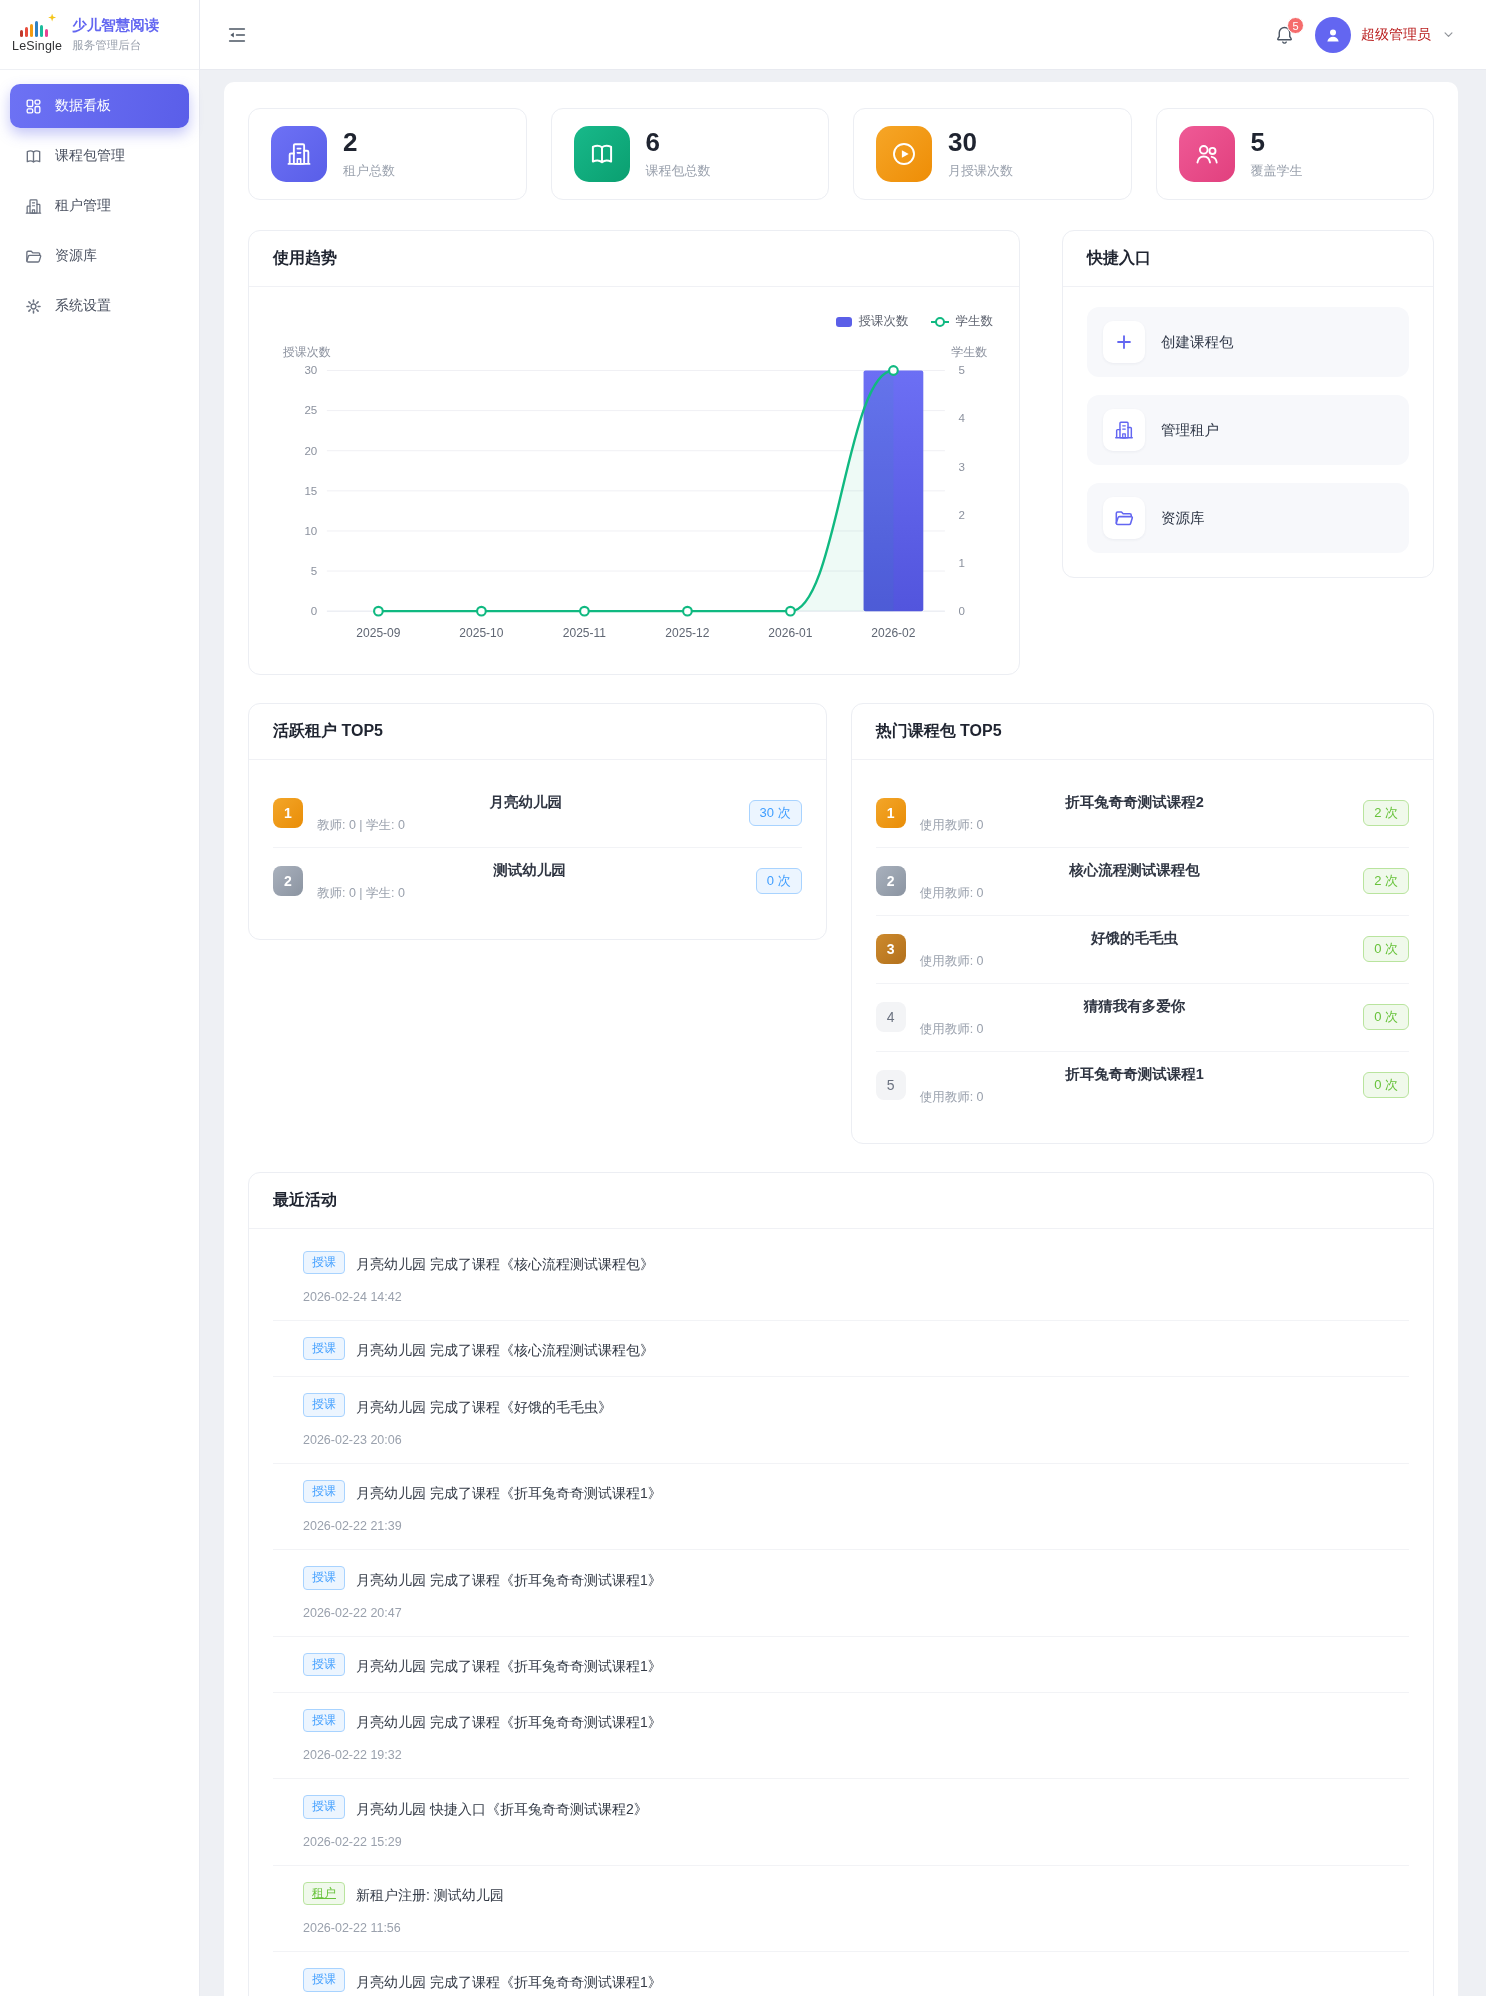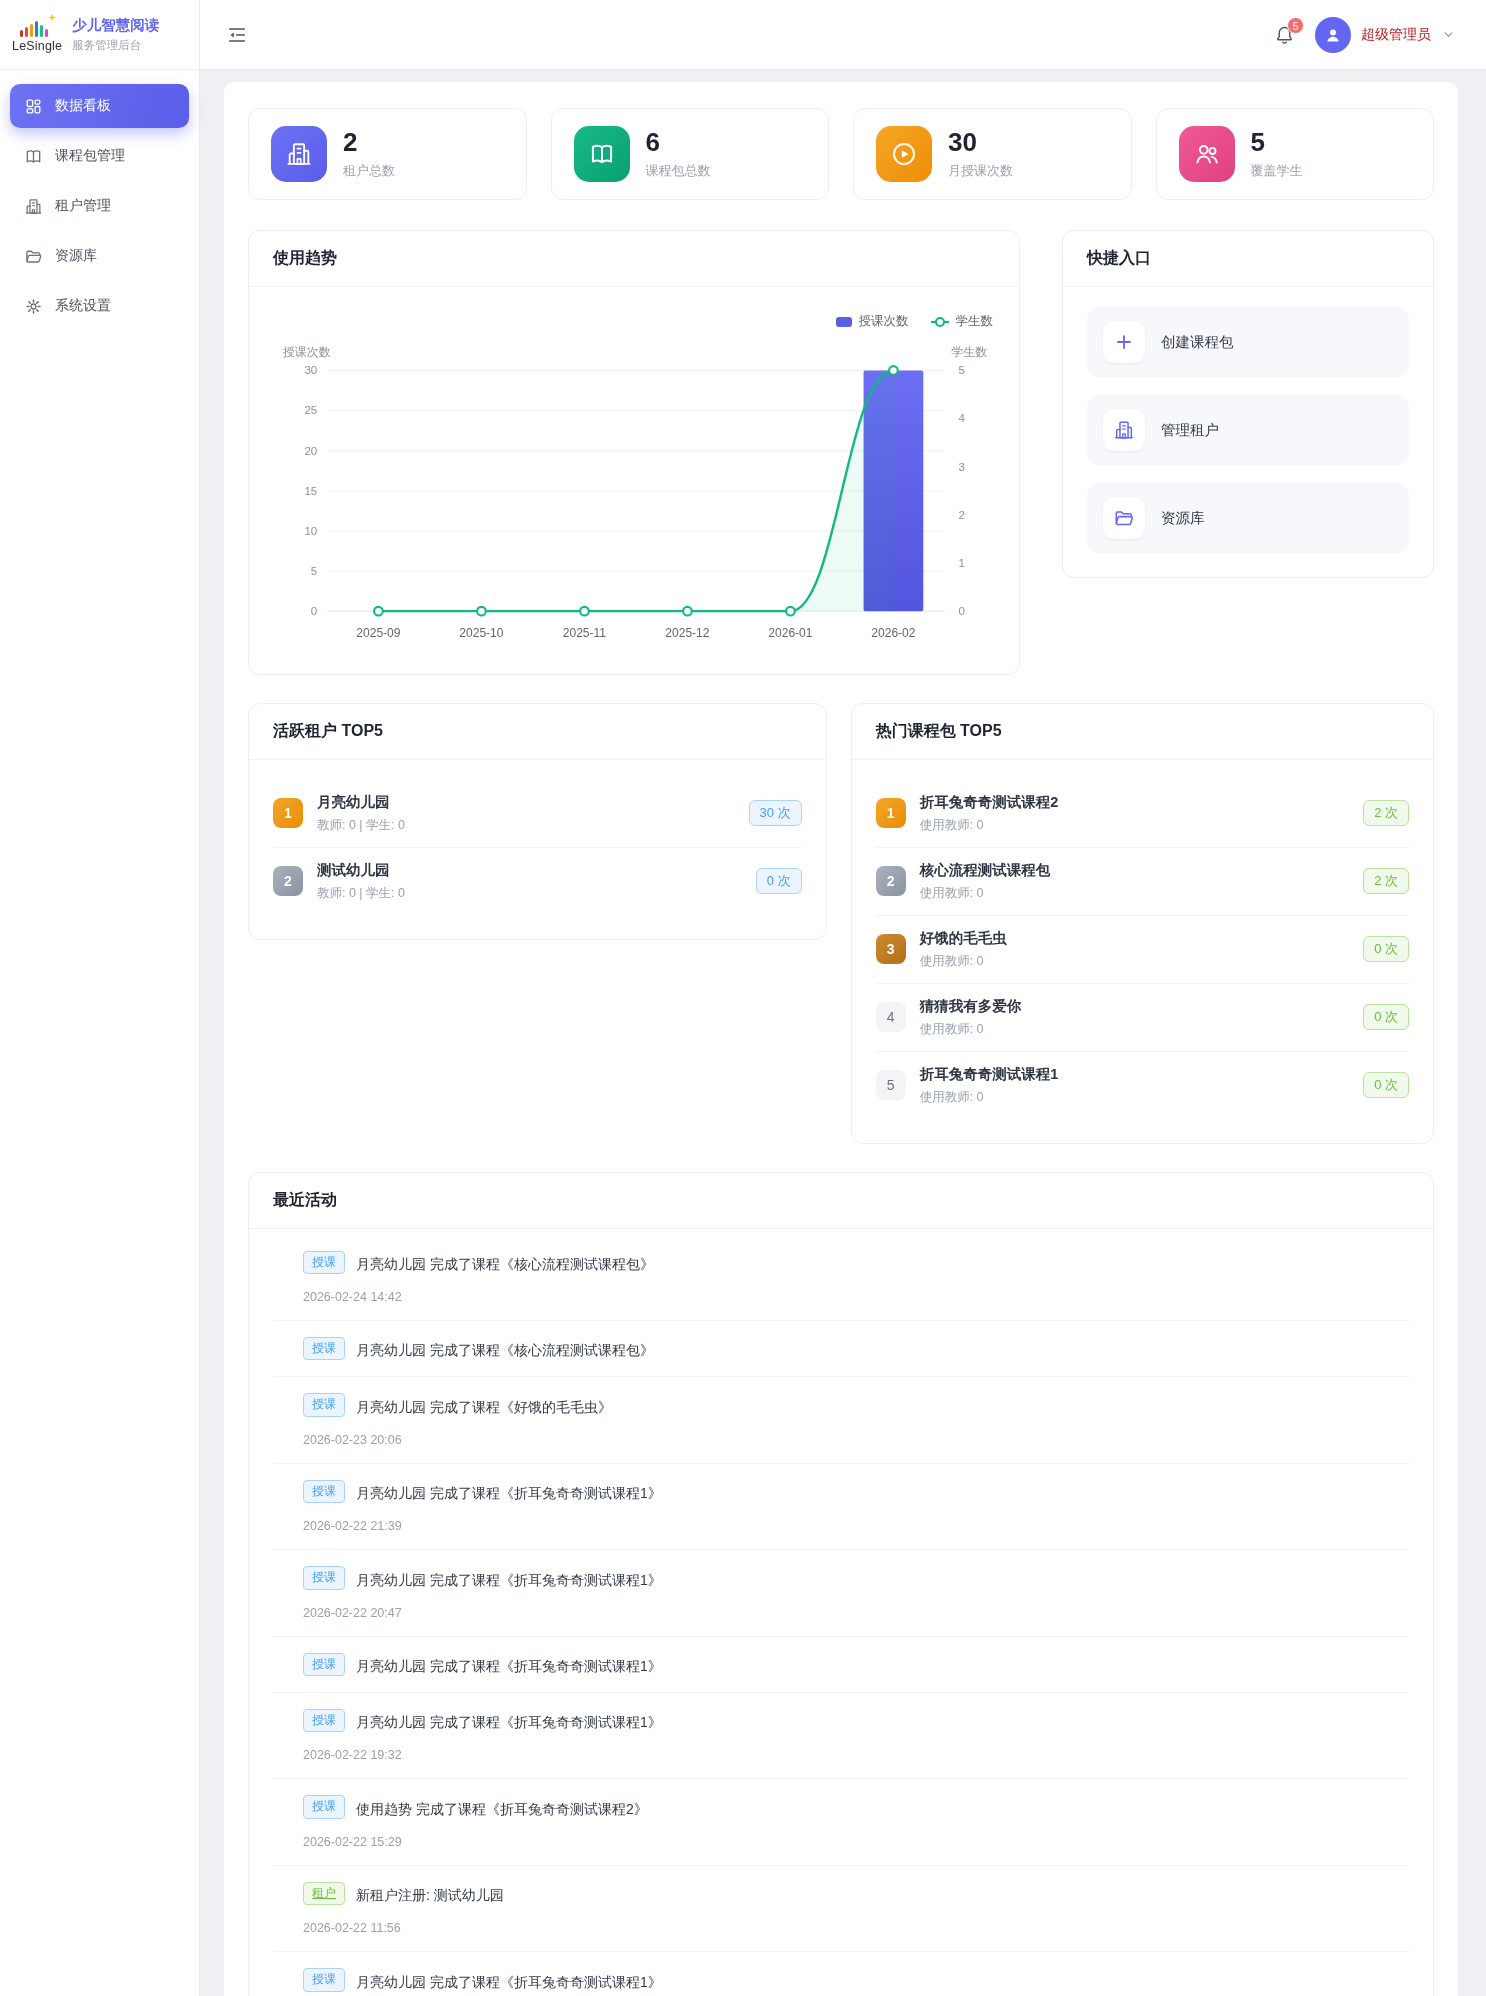--- a/index.html
+++ b/index.html
@@ -87,21 +87,21 @@
   
   .rank-row { display:flex; align-items:center; gap:14px; padding:13px 0; border-bottom:1px solid #f2f3f6; }
   .rank-row:last-child { border-bottom:none; }
   .rank-badge { width:30px; height:30px; border-radius:8px; display:flex; align-items:center; justify-content:center;
                 font-size:14px; font-weight:bold; color:#fff; flex:0 0 30px; }
   .rank-1 { background:linear-gradient(135deg,#f3a629,#e98d07); }
   .rank-2 { background:linear-gradient(135deg,#a9b1bd,#8b94a1); }
   .rank-3 { background:linear-gradient(135deg,#cd8a2d,#b2701c); }
   .rank-plain { background:#f3f4f6; color:#6b7280; font-weight:normal; }
   .rank-main { flex:1; min-width:0; }
-  .rank-name { font-size:14.5px; font-weight:bold; color:#2f3542; }
+  .rank-name { font-size:14.5px; font-weight:bold; color:#2f3542;text-align:center; }
   .rank-meta { font-size:12.5px; color:#9aa1ad; margin-top:5px; }
   .pill { font-size:13px; padding:3px 10px; border-radius:6px; border:1px solid; white-space:nowrap; }
   .pill-blue { color:#409eff; background:#ecf5ff; border-color:#a8d3ff; }
   .pill-green { color:#67c23a; background:#f0f9eb; border-color:#b9e49e; }
 
   
   .act-row { display:flex; gap:0; padding:16px 0; border-bottom:1px solid #f2f3f6; }
   .act-row:last-child { border-bottom:none; }
   .dot-col { width:30px; flex:0 0 30px; padding-top:5px; }
   .dot { width:9px; height:9px; border-radius:50%; background:#6366f1; }
@@ -551,21 +551,21 @@
                   <span class="act-text">月亮幼儿园 完成了课程《折耳兔奇奇测试课程1》</span>
                 </div>
                 <div class="act-time">2026-02-22 19:32</div>
               </div>
             </div>
             <div class="act-row">
               <div class="dot-col"><span class="dot"></span></div>
               <div class="act-main">
                 <div class="act-line1">
                   <span class="tag tag-teach">授课</span>
-                  <span class="act-text">使用趋势 完成了课程《折耳兔奇奇测试课程2》</span>
+                  <span class="act-text">月亮幼儿园 快捷入口《折耳兔奇奇测试课程2》</span>
                 </div>
                 <div class="act-time">2026-02-22 15:29</div>
               </div>
             </div>
             <div class="act-row tenant">
               <div class="dot-col"><span class="dot"></span></div>
               <div class="act-main">
                 <div class="act-line1">
                   <span class="tag tag-tenant">租户</span>
                   <span class="act-text">新租户注册: 测试幼儿园</span>

